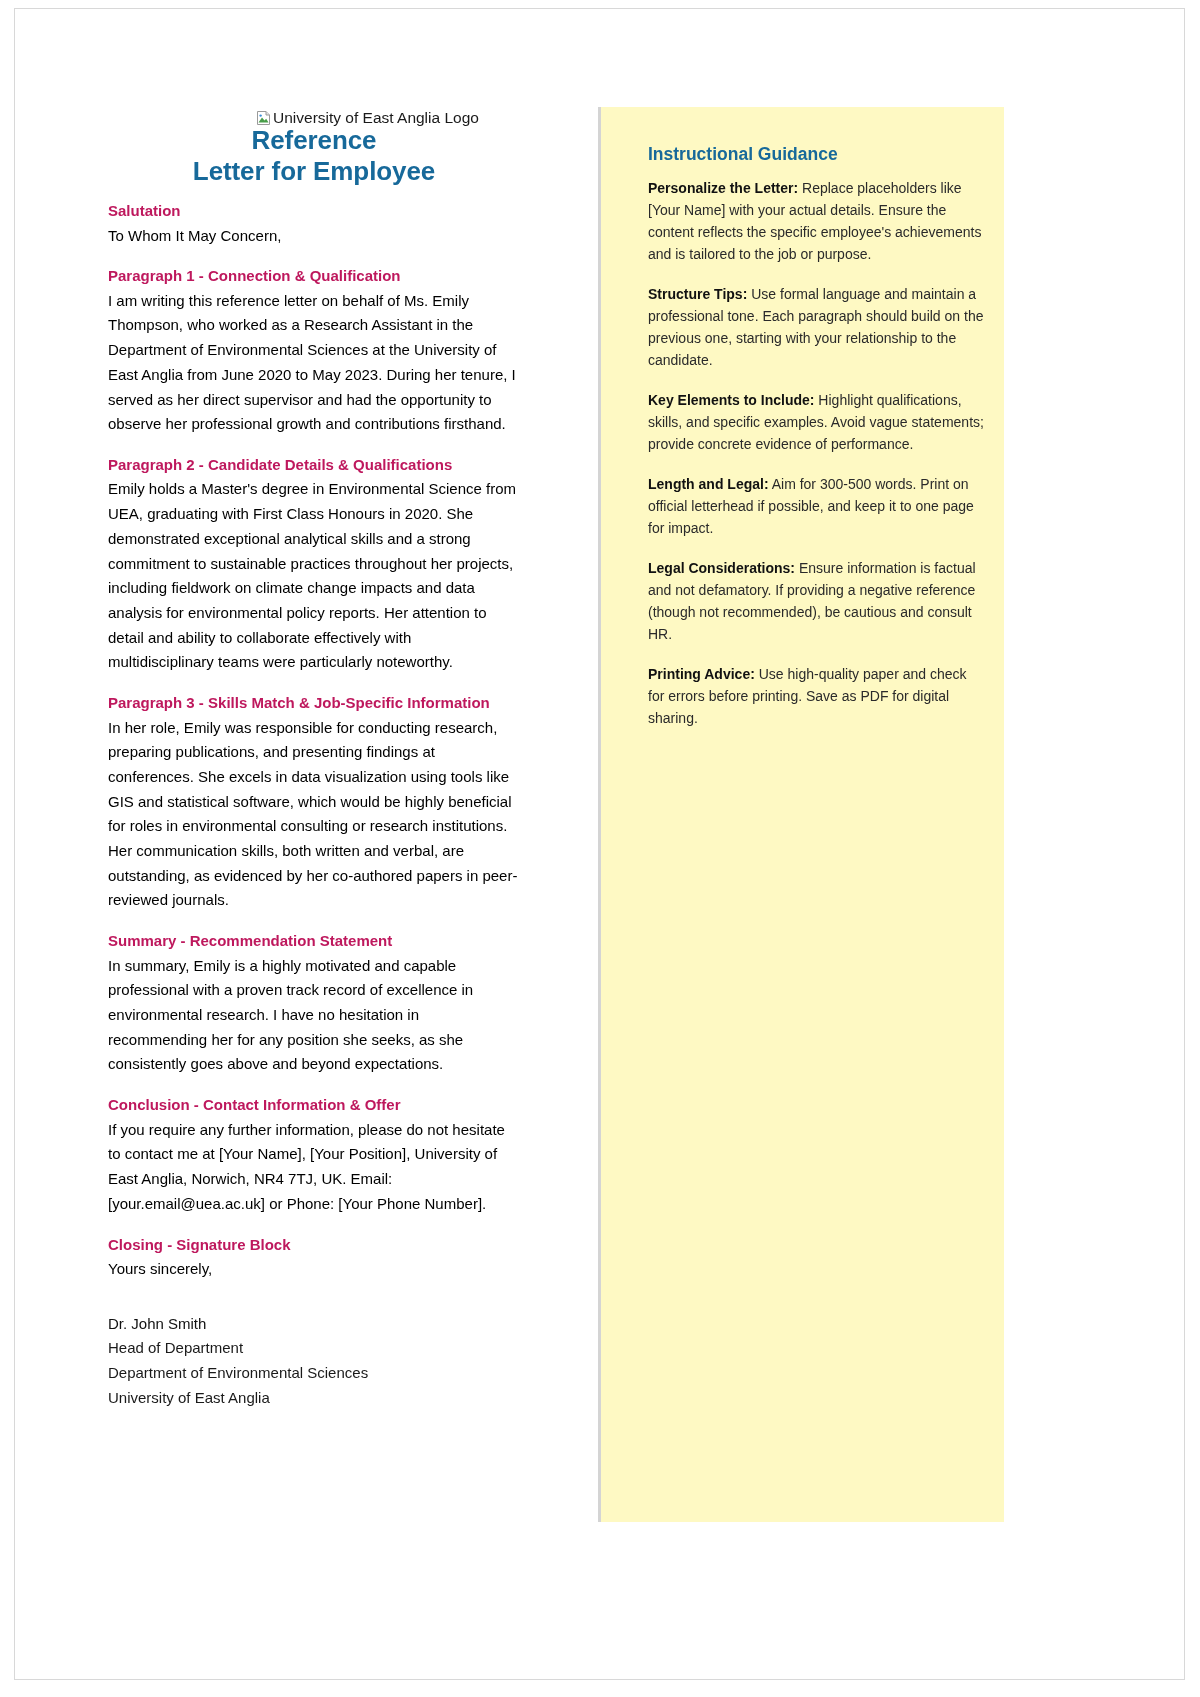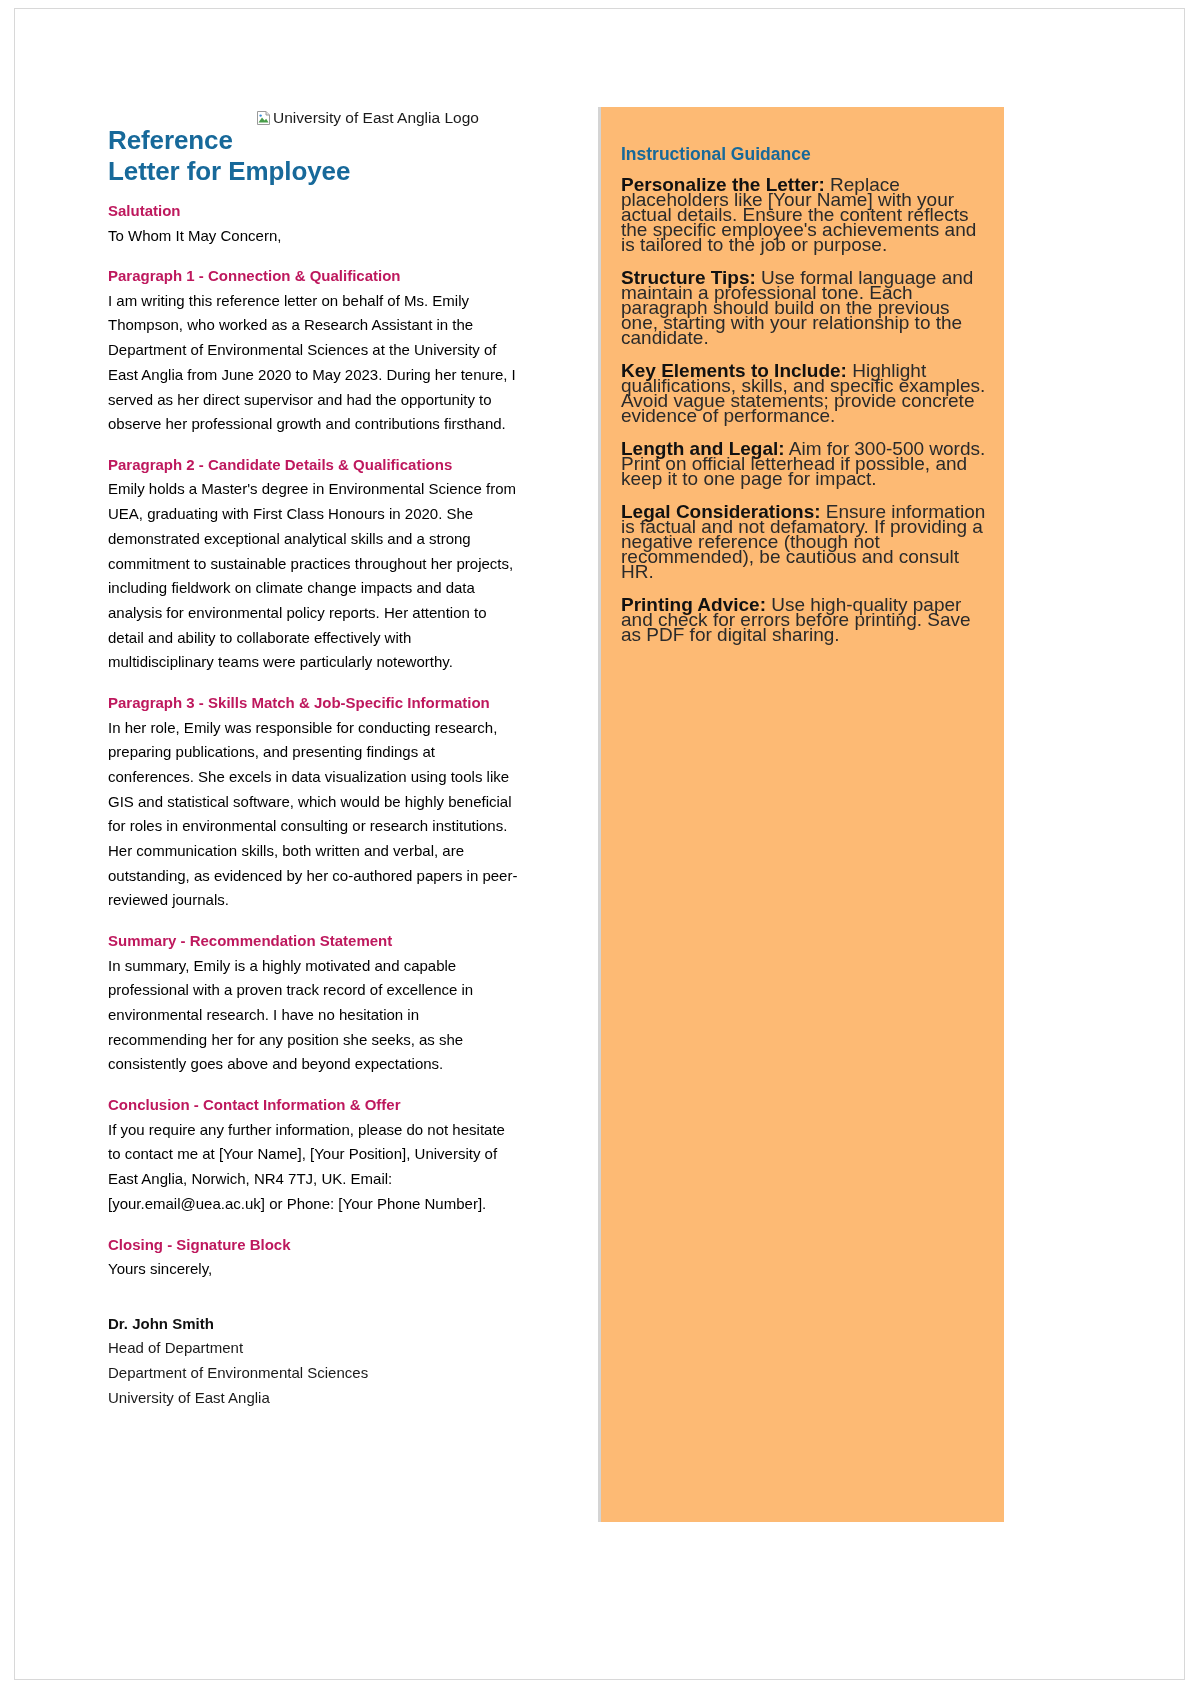--- a/index.html
+++ b/index.html
@@ -41,24 +41,24 @@
     top: 98px;
     width: 412px;
   }
 
   .guidance-col {
     position: absolute;
     left: 583px;
     top: 98px;
     width: 406px;
     min-height: 1415px;
-    background: #fdba74;
+    background: #fef9c3;
     border-left: 3px solid #d4d4d4;
     box-sizing: border-box;
-    padding: 36px 18px 24px 20px;
+    padding: 36px 18px 24px 47px;
   }
 
   
   .letterhead {
     position: relative;
     margin: 0 0 6px 0;
     min-height: 86px;
   }
 
   .logo-line {
@@ -80,21 +80,21 @@
     margin-right: 1px;
   }
 
   .doc-title {
     margin: 0;
     padding-top: 18px;
     font-size: 26px;
     font-weight: bold;
     color: #17699a;
     line-height: 31px;
-    text-align: left;
+    text-align: center;
     letter-spacing: -0.1px;
   }
 
   
   .sec {
     margin: 0 0 16px 0;
   }
   .sec:last-child { margin-bottom: 0; }
 
   .sec-heading {
@@ -111,21 +111,21 @@
     color: #000000;
     line-height: 24.7px;
   }
 
   .signature-block {
     margin-top: 30px;
   }
   .sig-name {
     margin: 0;
     font-size: 15px;
-    font-weight: bold;
+    font-weight: normal;
     color: #111111;
     line-height: 24.7px;
   }
   .sig-line {
     margin: 0;
     font-size: 15px;
     color: #1a1a1a;
     line-height: 24.7px;
   }
 
@@ -133,23 +133,23 @@
   .guidance-title {
     margin: 0 0 8px 0;
     font-size: 17.5px;
     font-weight: bold;
     color: #17699a;
     line-height: 22px;
   }
 
   .tip {
     margin: 12px 0 18px 0;
-    font-size: 19px;
+    font-size: 14px;
     color: #2a2a2a;
-    line-height: 15px;
+    line-height: 22px;
   }
   .tip:last-child { margin-bottom: 0; }
 
   .tip-label {
     font-weight: bold;
     color: #111111;
   }
 </style>
 </head>
 <body>

